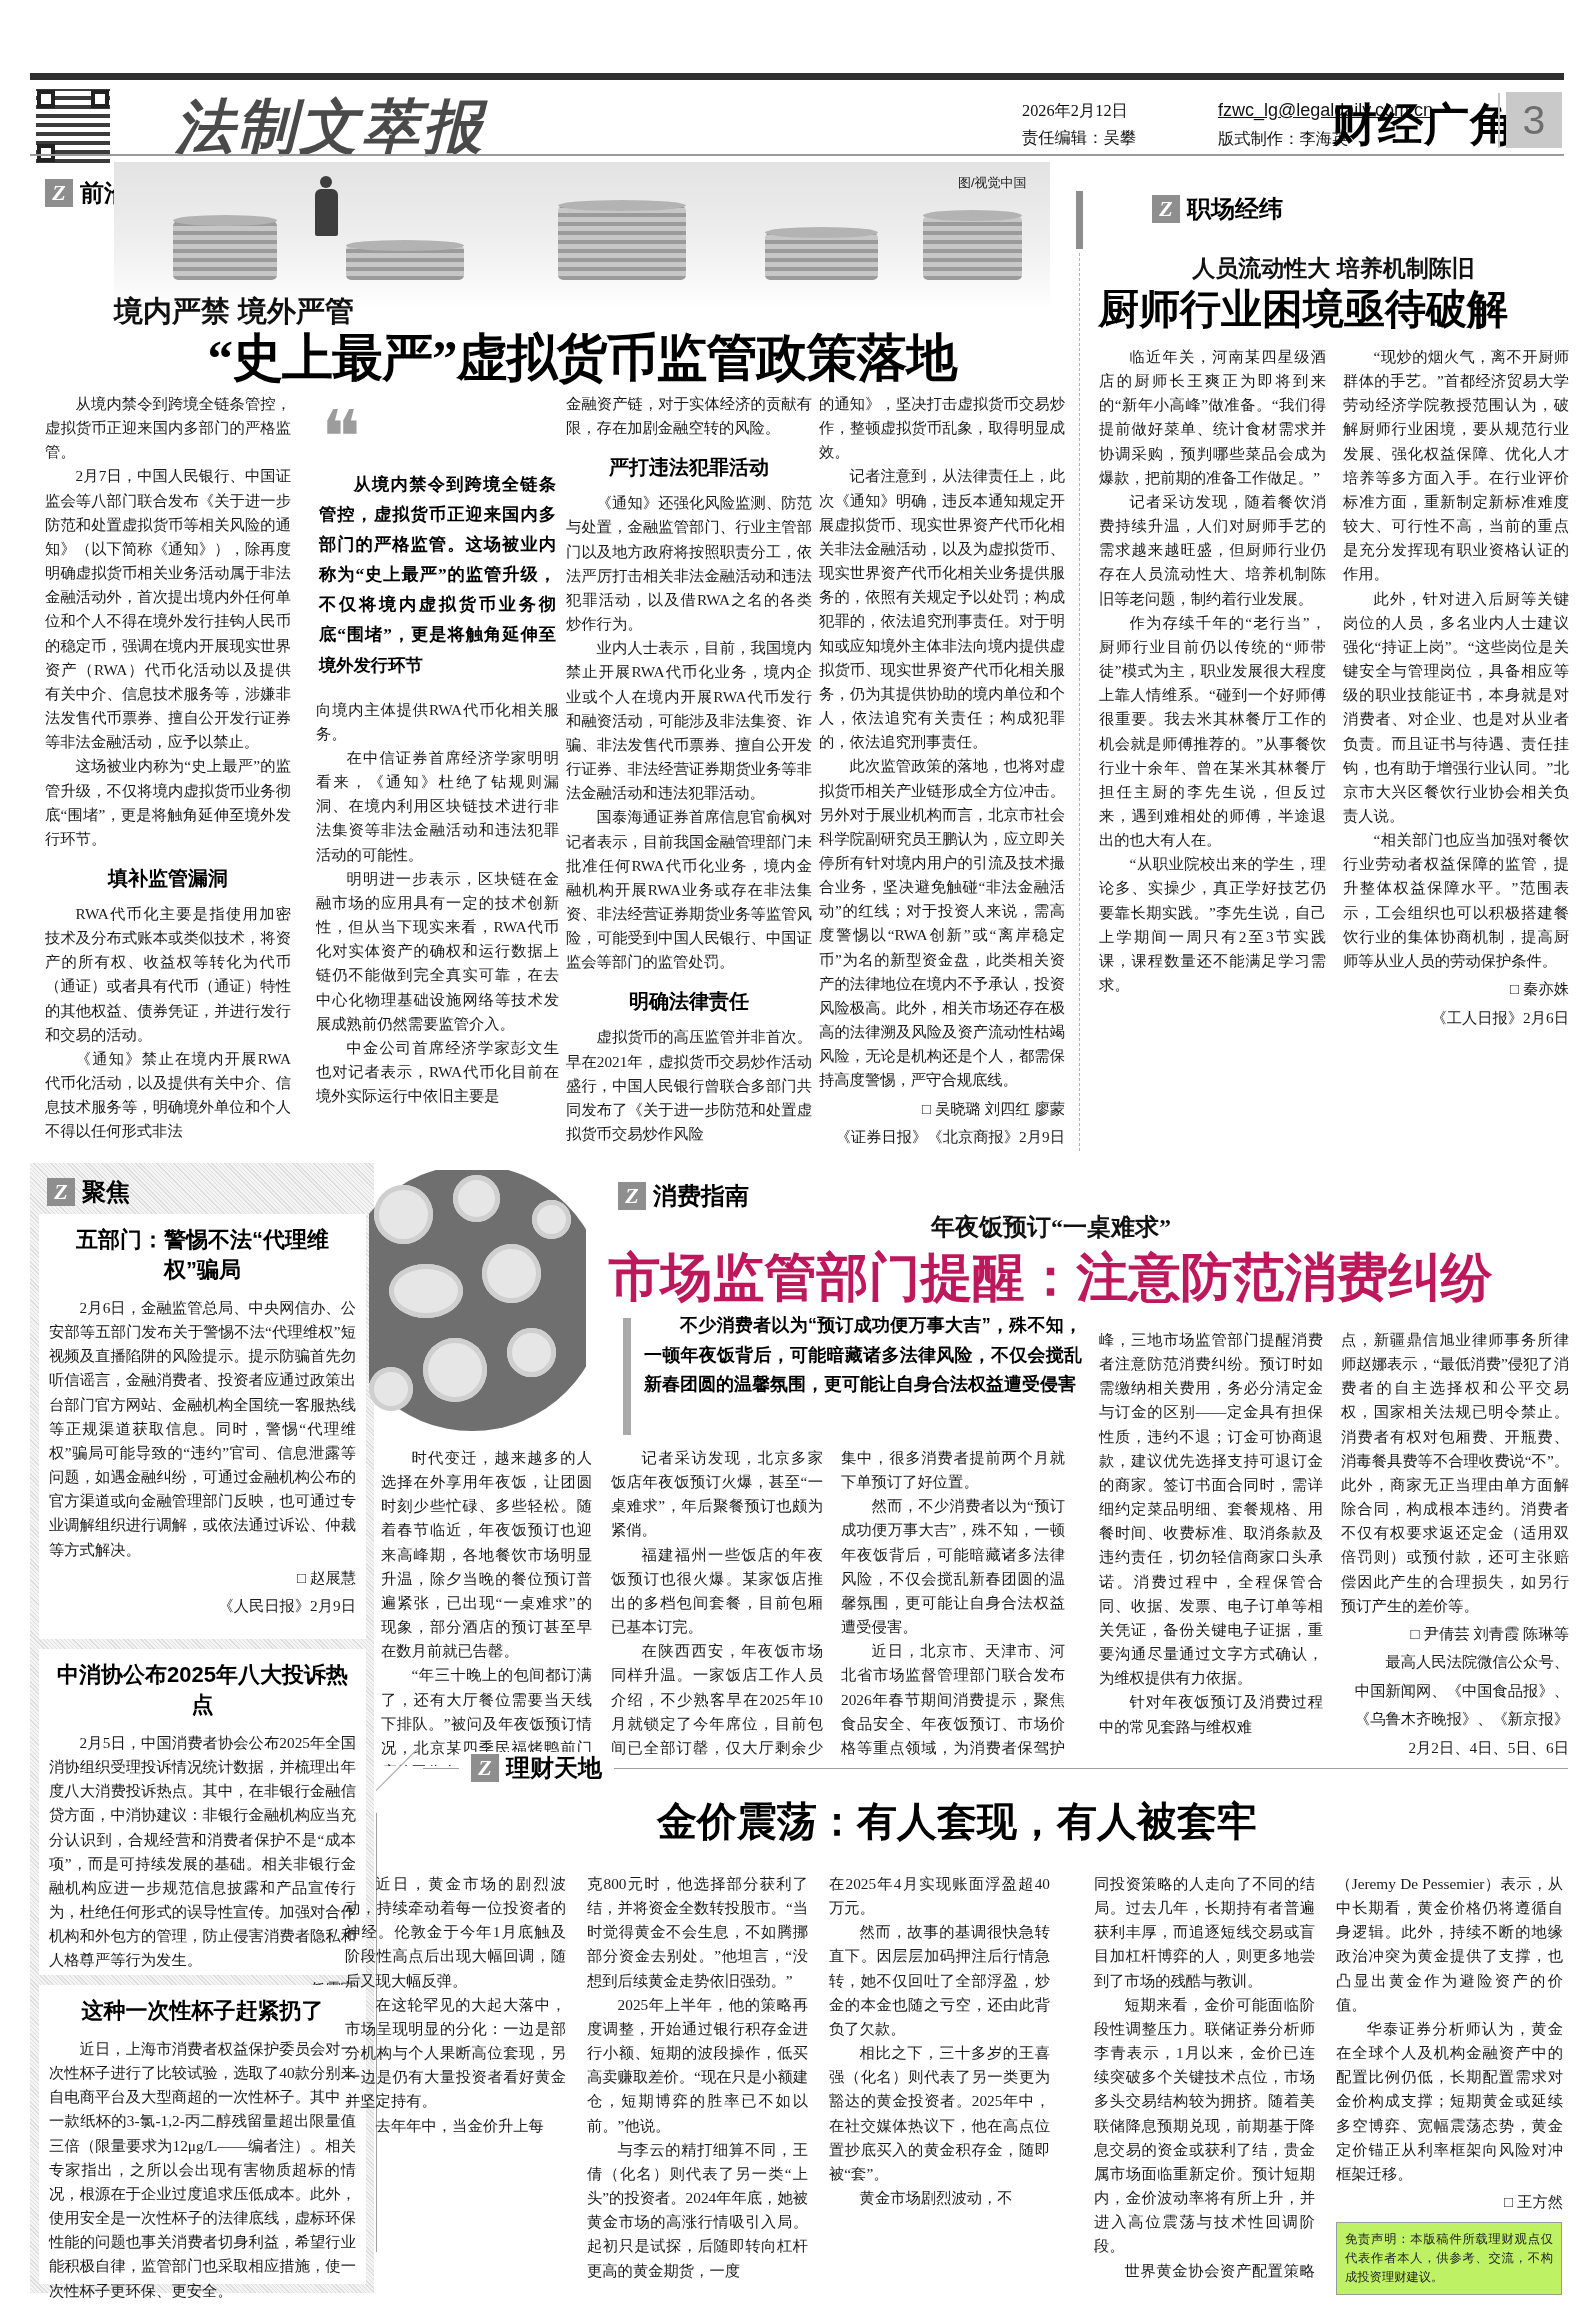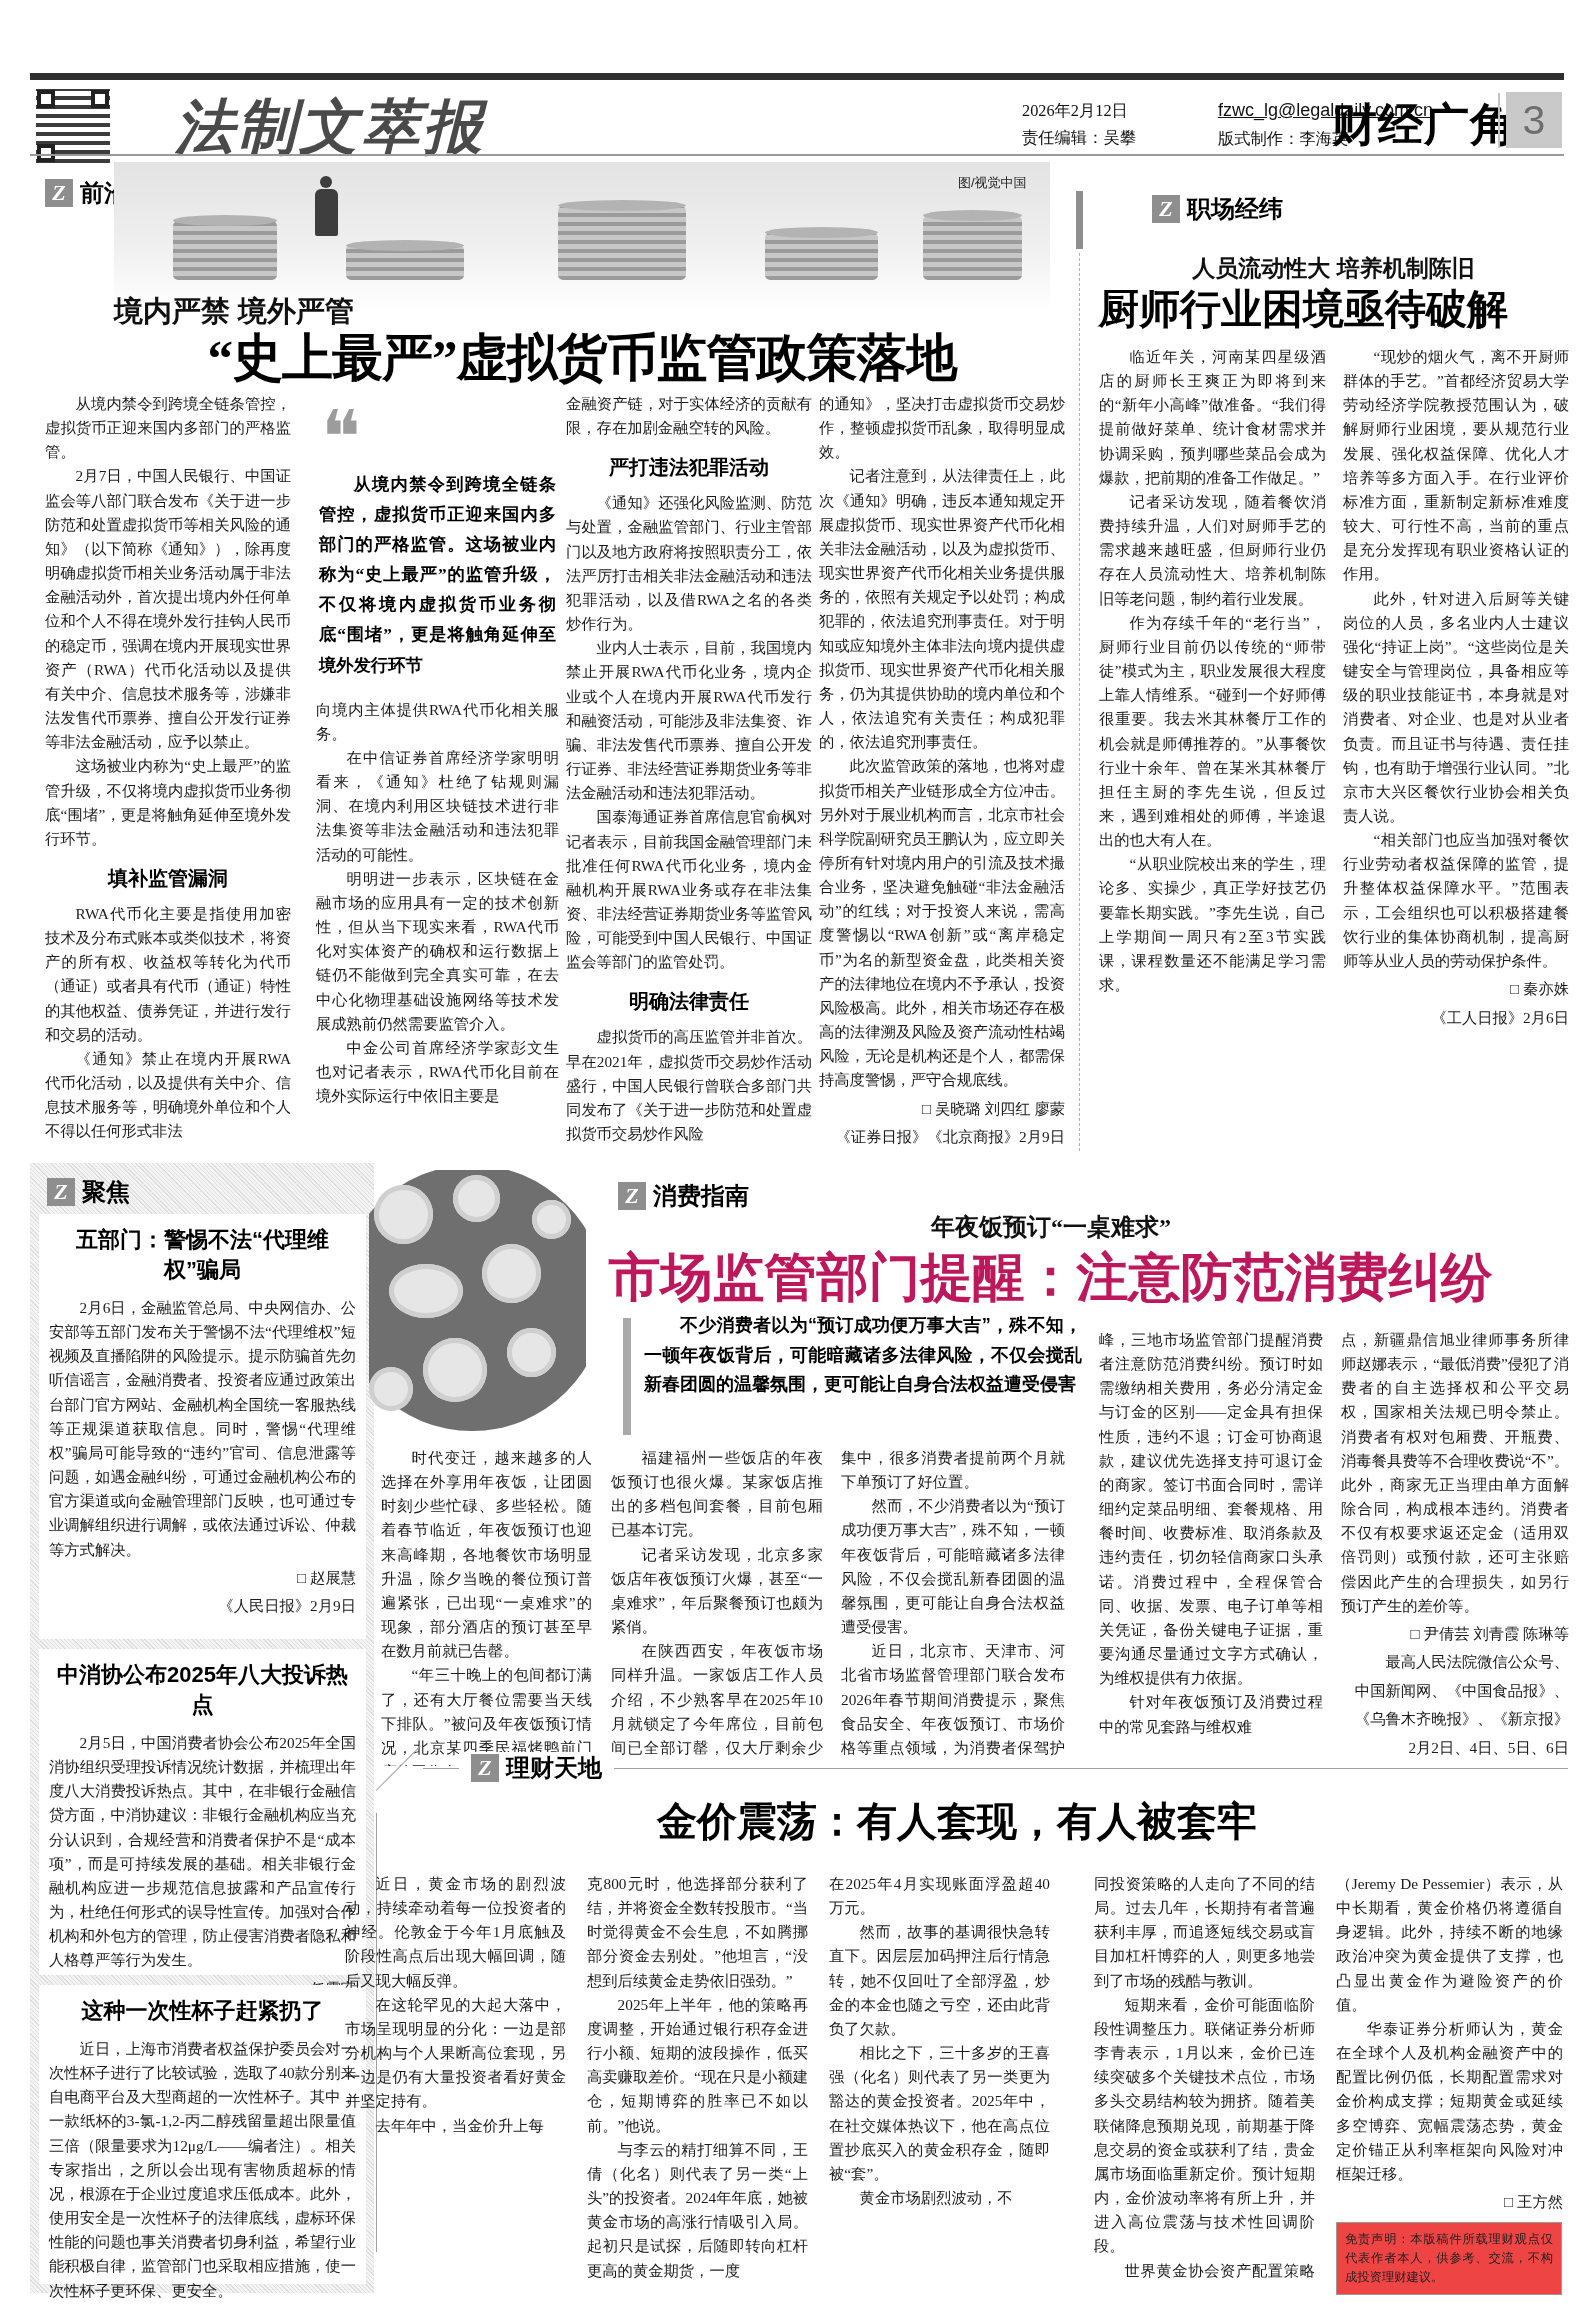--- a/index.html
+++ b/index.html
@@ -94,21 +94,21 @@
   
   .wl-hline { position:absolute; left:423px; top:1768px; width:1145px; height:0; border-top:1.5px solid #9f9f9f; }
   .wl-diag { position:absolute; left:376px; top:1790px; width:63px; height:0; border-top:1.5px solid #9f9f9f;
              transform:rotate(-45deg); transform-origin:left center; }
   .wl-vline { position:absolute; left:376px; top:1813px; width:0; height:439px; border-left:1.5px solid #9f9f9f; }
   .wl-label { position:absolute; left:459px; top:1752px; background:#fff; padding:0 12px; }
   .wl-title { position:absolute; left:345px; top:1794px; width:1224px; text-align:center;
               font-weight:bold; font-size:40px; color:#000; }
   .disclaimer { position:absolute; left:1336px; top:2222px; width:226px; box-sizing:border-box;
                 border:1px solid #9a9a9a; padding:7px 8px; font-size:12.3px; line-height:1.55;
-                text-align:justify; color:#222; background:#ef4444; }
+                text-align:justify; color:#222; background:#bef264; }
 </style>
 </head>
 <body>
 
 <div class="page">
 
   <div class="top-bar"></div>
 
   <div class="qr">
     <div class="fid tl"></div>
@@ -267,22 +267,22 @@
   <div class="cs-kicker">年夜饭预订“一桌难求”</div>
   <div class="cs-title">市场监管部门提醒：注意防范消费纠纷</div>
   <div class="cs-summary-bar"></div>
   <div class="cs-summary">不少消费者以为“预订成功便万事大吉”，殊不知，一顿年夜饭背后，可能暗藏诸多法律风险，不仅会搅乱新春团圆的温馨氛围，更可能让自身合法权益遭受侵害</div>
 
   <div class="article-col" style="left:381px; top:1446px; width:211px; height:320px;">
       <p class="para">时代变迁，越来越多的人选择在外享用年夜饭，让团圆时刻少些忙碌、多些轻松。随着春节临近，年夜饭预订也迎来高峰期，各地餐饮市场明显升温，除夕当晚的餐位预订普遍紧张，已出现“一桌难求”的现象，部分酒店的预订甚至早在数月前就已告罄。</p>
       <p class="para">“年三十晚上的包间都订满了，还有大厅餐位需要当天线下排队。”被问及年夜饭预订情况，北京某四季民福烤鸭前门店的工作人员对记者说。</p>
     </div>
   <div class="article-col" style="left:611px; top:1446px; width:212px; height:316px;">
+      <p class="para">记者采访发现，北京多家饭店年夜饭预订火爆，甚至“一桌难求”，年后聚餐预订也颇为紧俏。</p>
       <p class="para">福建福州一些饭店的年夜饭预订也很火爆。某家饭店推出的多档包间套餐，目前包厢已基本订完。</p>
-      <p class="para">记者采访发现，北京多家饭店年夜饭预订火爆，甚至“一桌难求”，年后聚餐预订也颇为紧俏。</p>
       <p class="para">在陕西西安，年夜饭市场同样升温。一家饭店工作人员介绍，不少熟客早在2025年10月就锁定了今年席位，目前包间已全部订罄，仅大厅剩余少量散座。春节家庭聚餐需求</p>
     </div>
   <div class="article-col" style="left:841px; top:1446px; width:224px; height:316px;">
       <p class="para cont">集中，很多消费者提前两个月就下单预订了好位置。</p>
       <p class="para">然而，不少消费者以为“预订成功便万事大吉”，殊不知，一顿年夜饭背后，可能暗藏诸多法律风险，不仅会搅乱新春团圆的温馨氛围，更可能让自身合法权益遭受侵害。</p>
       <p class="para">近日，北京市、天津市、河北省市场监督管理部门联合发布2026年春节期间消费提示，聚焦食品安全、年夜饭预订、市场价格等重点领域，为消费者保驾护航。针对年夜饭预订高</p>
     </div>
   <div class="article-col" style="left:1099px; top:1328px; width:224px; height:433px;">
       <p class="para cont">峰，三地市场监管部门提醒消费者注意防范消费纠纷。预订时如需缴纳相关费用，务必分清定金与订金的区别——定金具有担保性质，违约不退；订金可协商退款，建议优先选择支持可退订金的商家。签订书面合同时，需详细约定菜品明细、套餐规格、用餐时间、收费标准、取消条款及违约责任，切勿轻信商家口头承诺。消费过程中，全程保管合同、收据、发票、电子订单等相关凭证，备份关键电子证据，重要沟通尽量通过文字方式确认，为维权提供有力依据。</p>
       <p class="para">针对年夜饭预订及消费过程中的常见套路与维权难</p>

